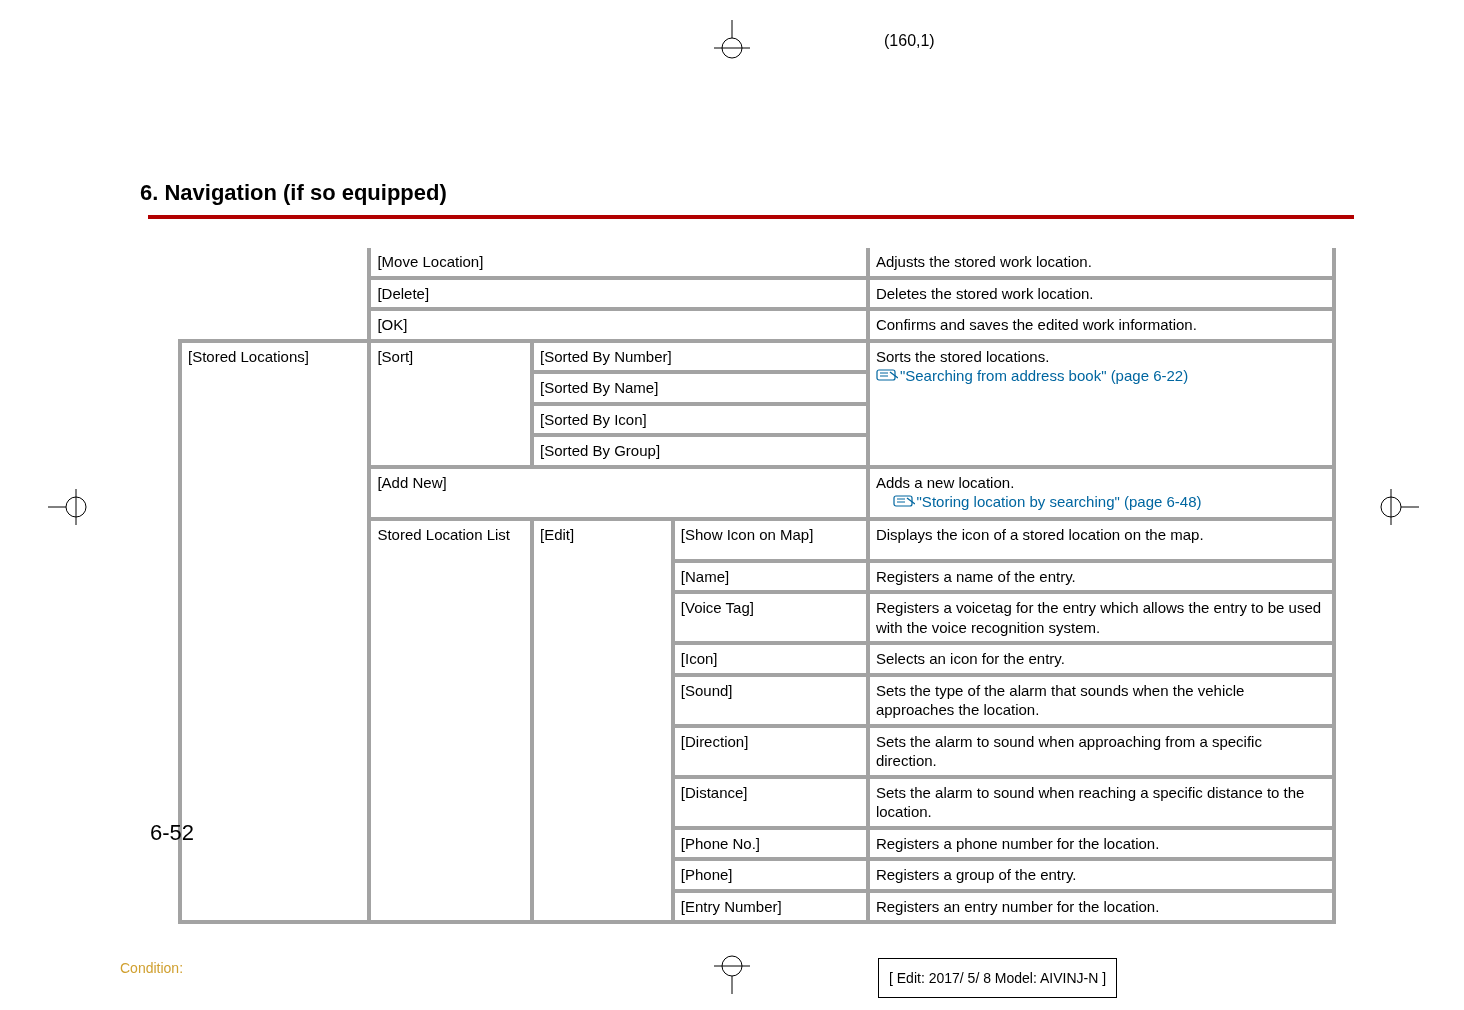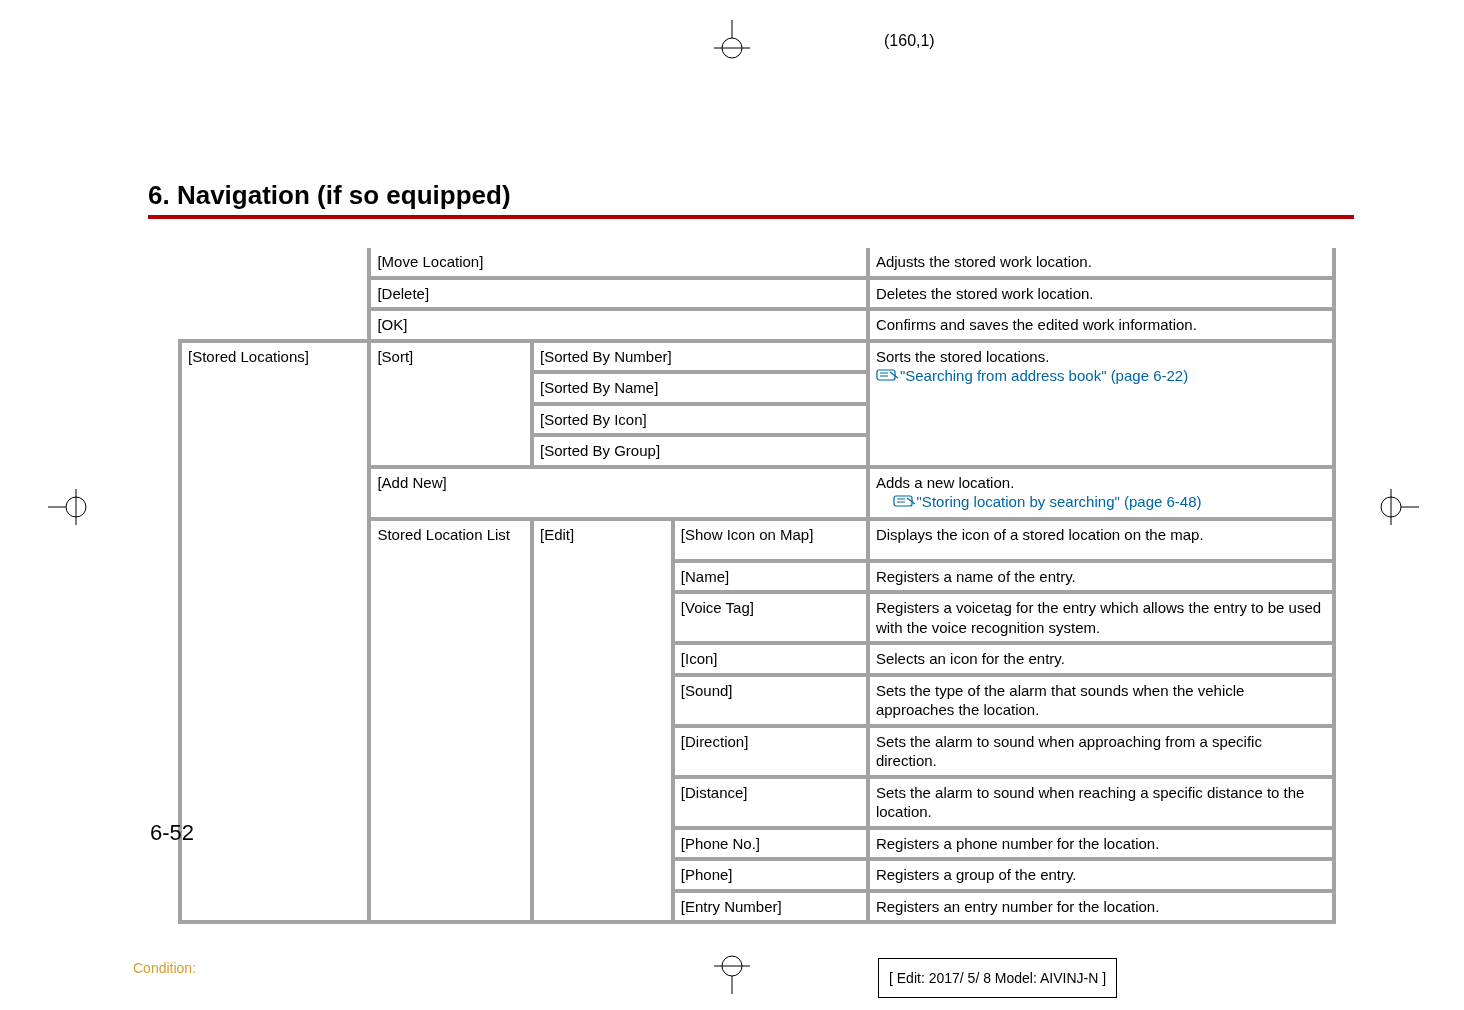--- a/index.html
+++ b/index.html
@@ -15,22 +15,22 @@
   .page-coord {
     position: absolute;
     top: 32px;
     left: 884px;
     font-size: 16px;
     font-family: Liberation Sans, sans-serif;
   }
   .heading {
     position: absolute;
     top: 180px;
-    left: 148px;
-    font-size: 26px;
+    left: 140px;
+    font-size: 22px;
     font-weight: bold;
   }
   .red-bar {
     position: absolute;
     top: 215px;
     left: 148px;
     right: 110px;
     height: 4px;
     background: #b20000;
   }
@@ -64,21 +64,20 @@
     top: 820px;
     left: 150px;
     font-size: 22px;
   }
   .condition {
     position: absolute;
     top: 960px;
     left: 120px;
     color: #d0a030;
     font-size: 14px;
-    margin-left: 13px;
   }
   .edit-box {
     position: absolute;
     top: 958px;
     left: 878px;
     border: 1px solid #000;
     padding: 11px 10px;
     font-size: 14px;
   }
   .cropmark { position: absolute; }

